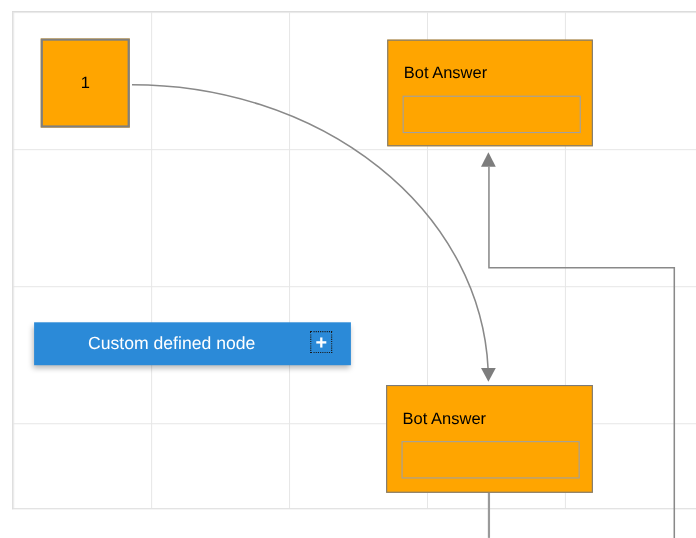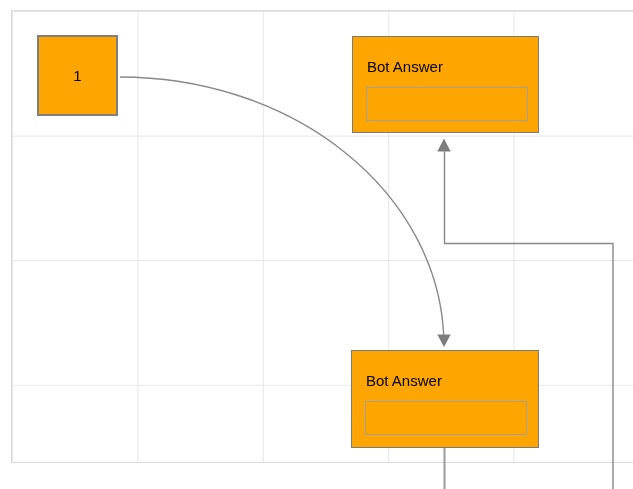--- a/index.html
+++ b/index.html
@@ -142,14 +142,20 @@
   <div id="node-bot-answer-top" class="node bot-answer">
     <span class="bot-title">Bot Answer</span>
     <div class="bot-field"></div>
   </div>
 
   <div id="node-bot-answer-bottom" class="node bot-answer">
     <span class="bot-title">Bot Answer</span>
     <div class="bot-field"></div>
   </div>
 
+  <div id="node-custom" class="node">
+    <span class="custom-label">Custom defined node</span>
+    <div class="add-handle">
+      <span>+</span>
+    </div>
+  </div>
 
 </div>
 
 </body></html>

